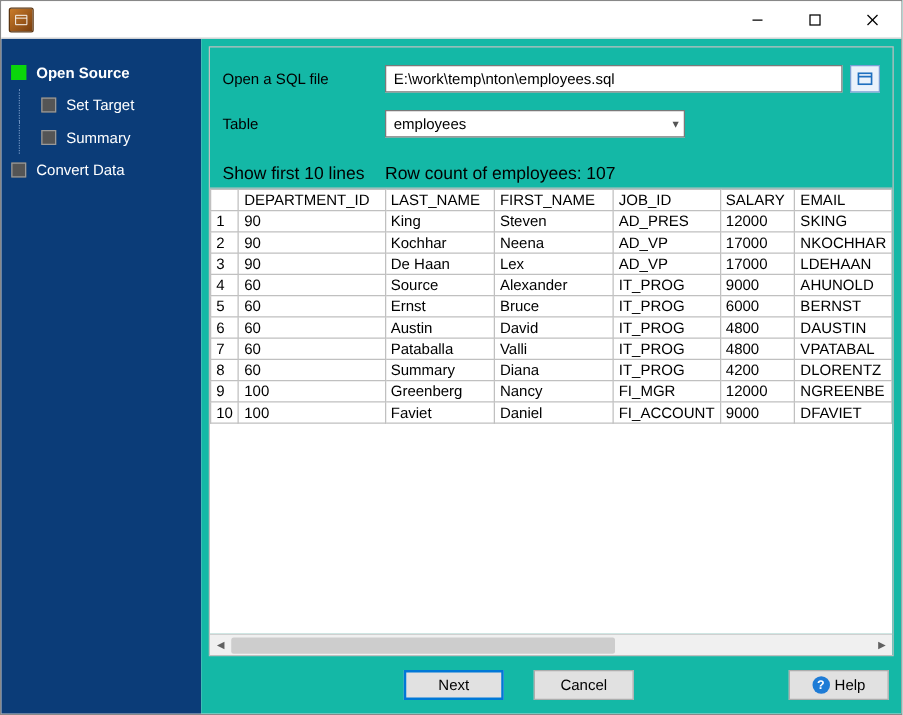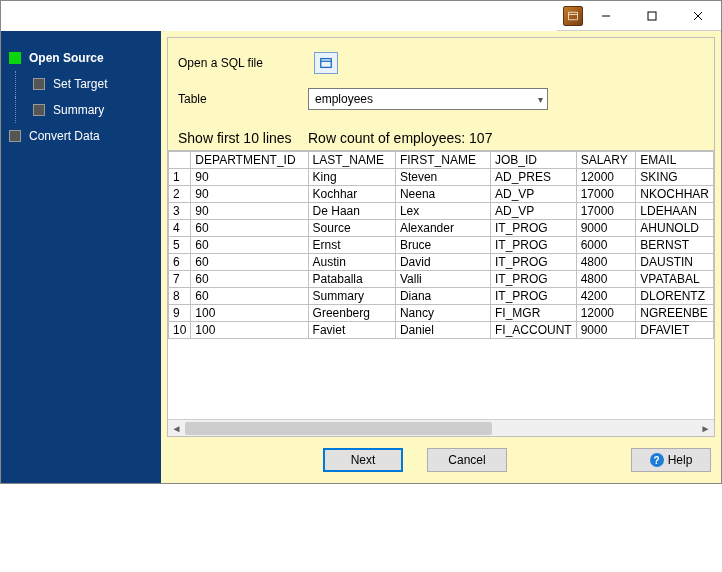--- a/index.html
+++ b/index.html
@@ -4,25 +4,24 @@
 <style>
   * { box-sizing: border-box; }
   html, body {
     margin: 0; padding: 0;
     font-family: "Segoe UI", Tahoma, sans-serif;
     font-size: 12px;
     background: #fff;
     color: #000;
   }
   .window {
-    width: 722px; height: 484px;
+    width: 722px; height: 572px;
     display: flex; flex-direction: column;
     border: 1px solid #888;
     position: relative;
-    align-items: flex-end;
   }
   
   .titlebar {
     height: 30px;
     display: flex; align-items: center;
     background: #fff;
     border-bottom: 1px solid #d0d0d0;
   }
   .titlebar .app-icon {
     width: 20px; height: 20px;
@@ -75,21 +74,21 @@
   }
   .nav-item .vline {
     position:absolute; left:14px; top:0; bottom:0; width:1px;
     border-left:1px dotted #6a8fbf;
   }
 
   
   .main {
     flex:1;
     display:flex; flex-direction:column;
-    background:#fef9c3;
+    background:#14b8a6;
   }
   .content-wrap {
     flex:1;
     margin:6px 6px 0 6px;
     border:1px solid #bfbfbf;
     display:flex; flex-direction:column;
     overflow:hidden;
   }
   .form-area {
     padding:14px 10px 6px 10px;
@@ -280,20 +279,21 @@
         <span>Convert Data</span>
       </div>
     </div>
 
     <div class="main">
       <div class="content-wrap">
 
         <div class="form-area">
           <div class="form-row">
             <div class="form-label">Open a SQL file</div>
+            <input class="text-input" value="E:\work\temp\nton\employees.sql" style="">
             <div class="icon-btn">
               <svg viewBox="0 0 16 16">
                   <rect x="2" y="3" width="12" height="10" fill="none" stroke="#1e6fbf" stroke-width="1.5"></rect>
                   <line x1="2" y1="6" x2="14" y2="6" stroke="#1e6fbf" stroke-width="1.5"></line>
                 </svg>
             </div>
           </div>
           <div class="form-row">
             <div class="form-label">Table</div>
             <div class="select-wrap">

